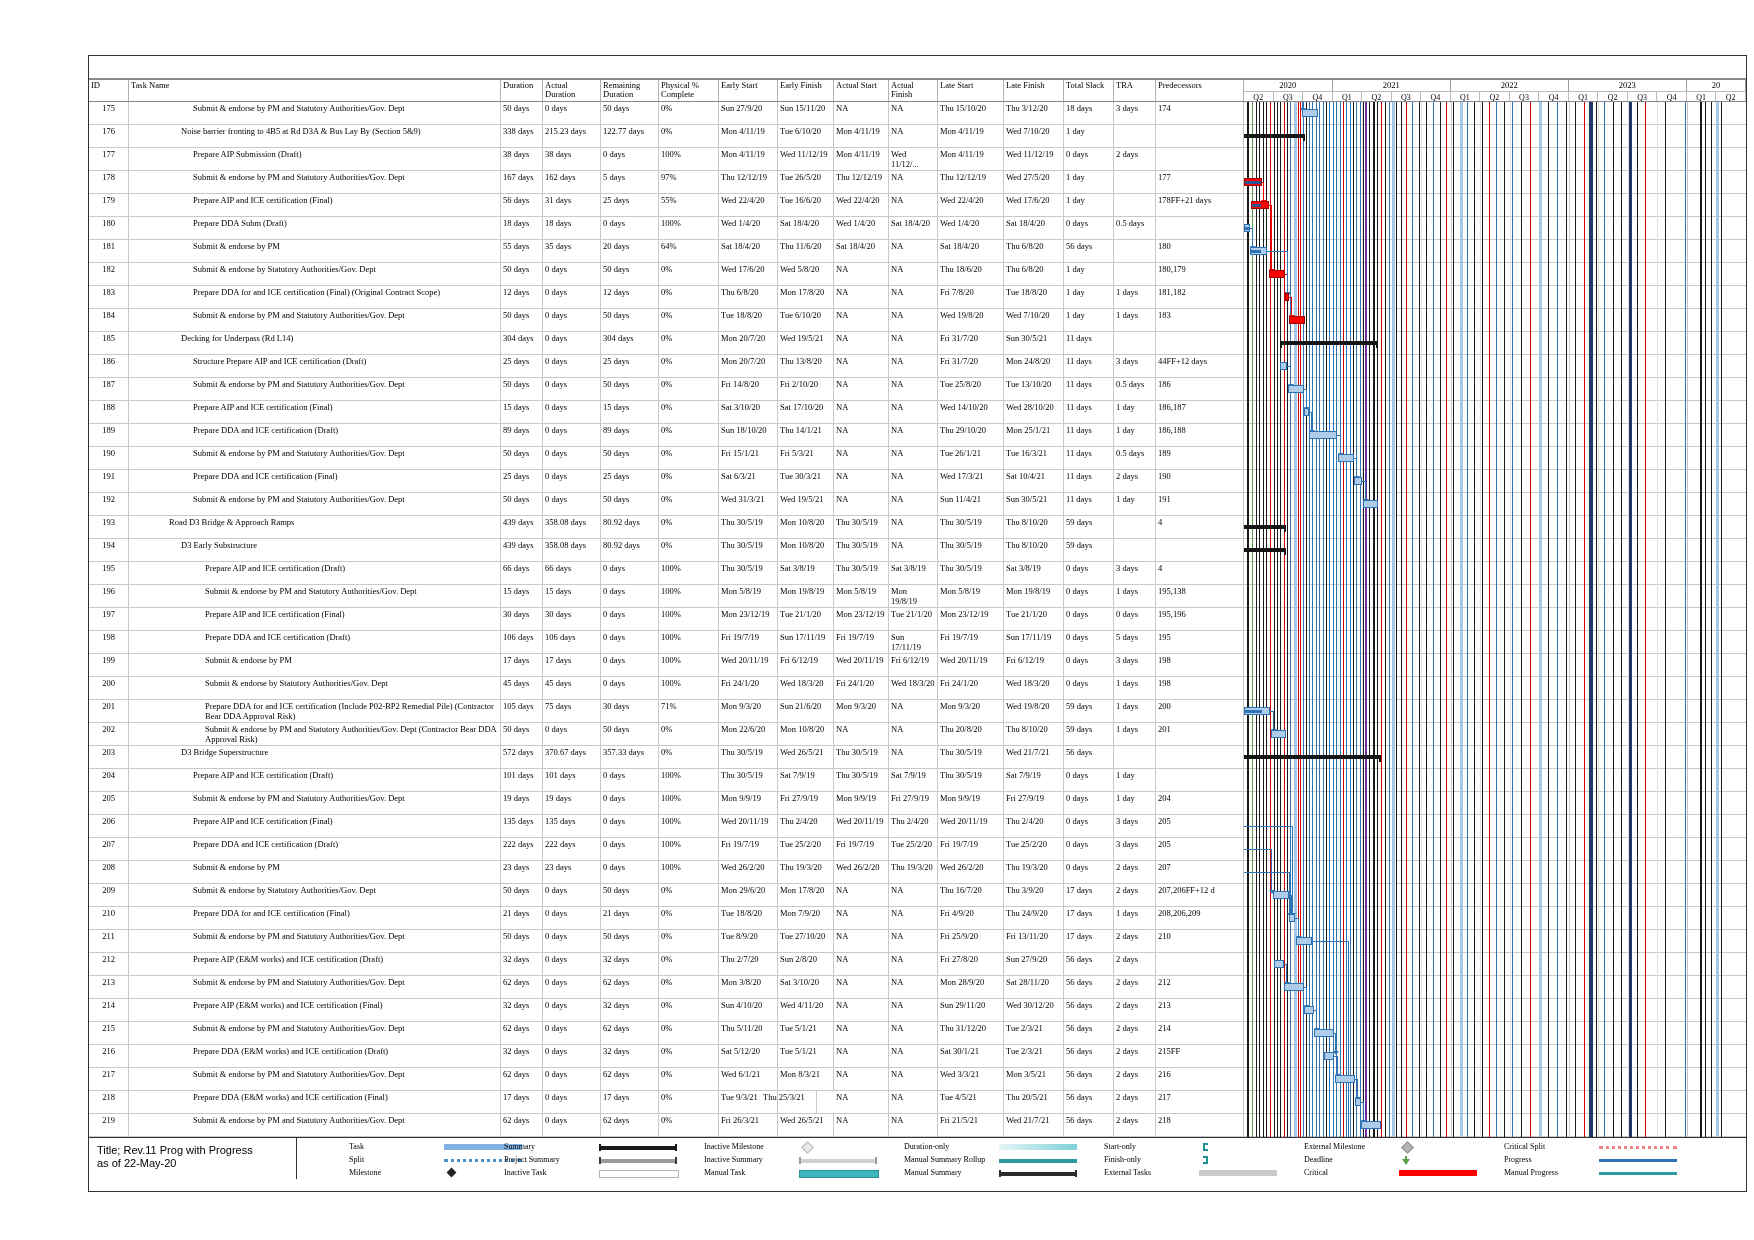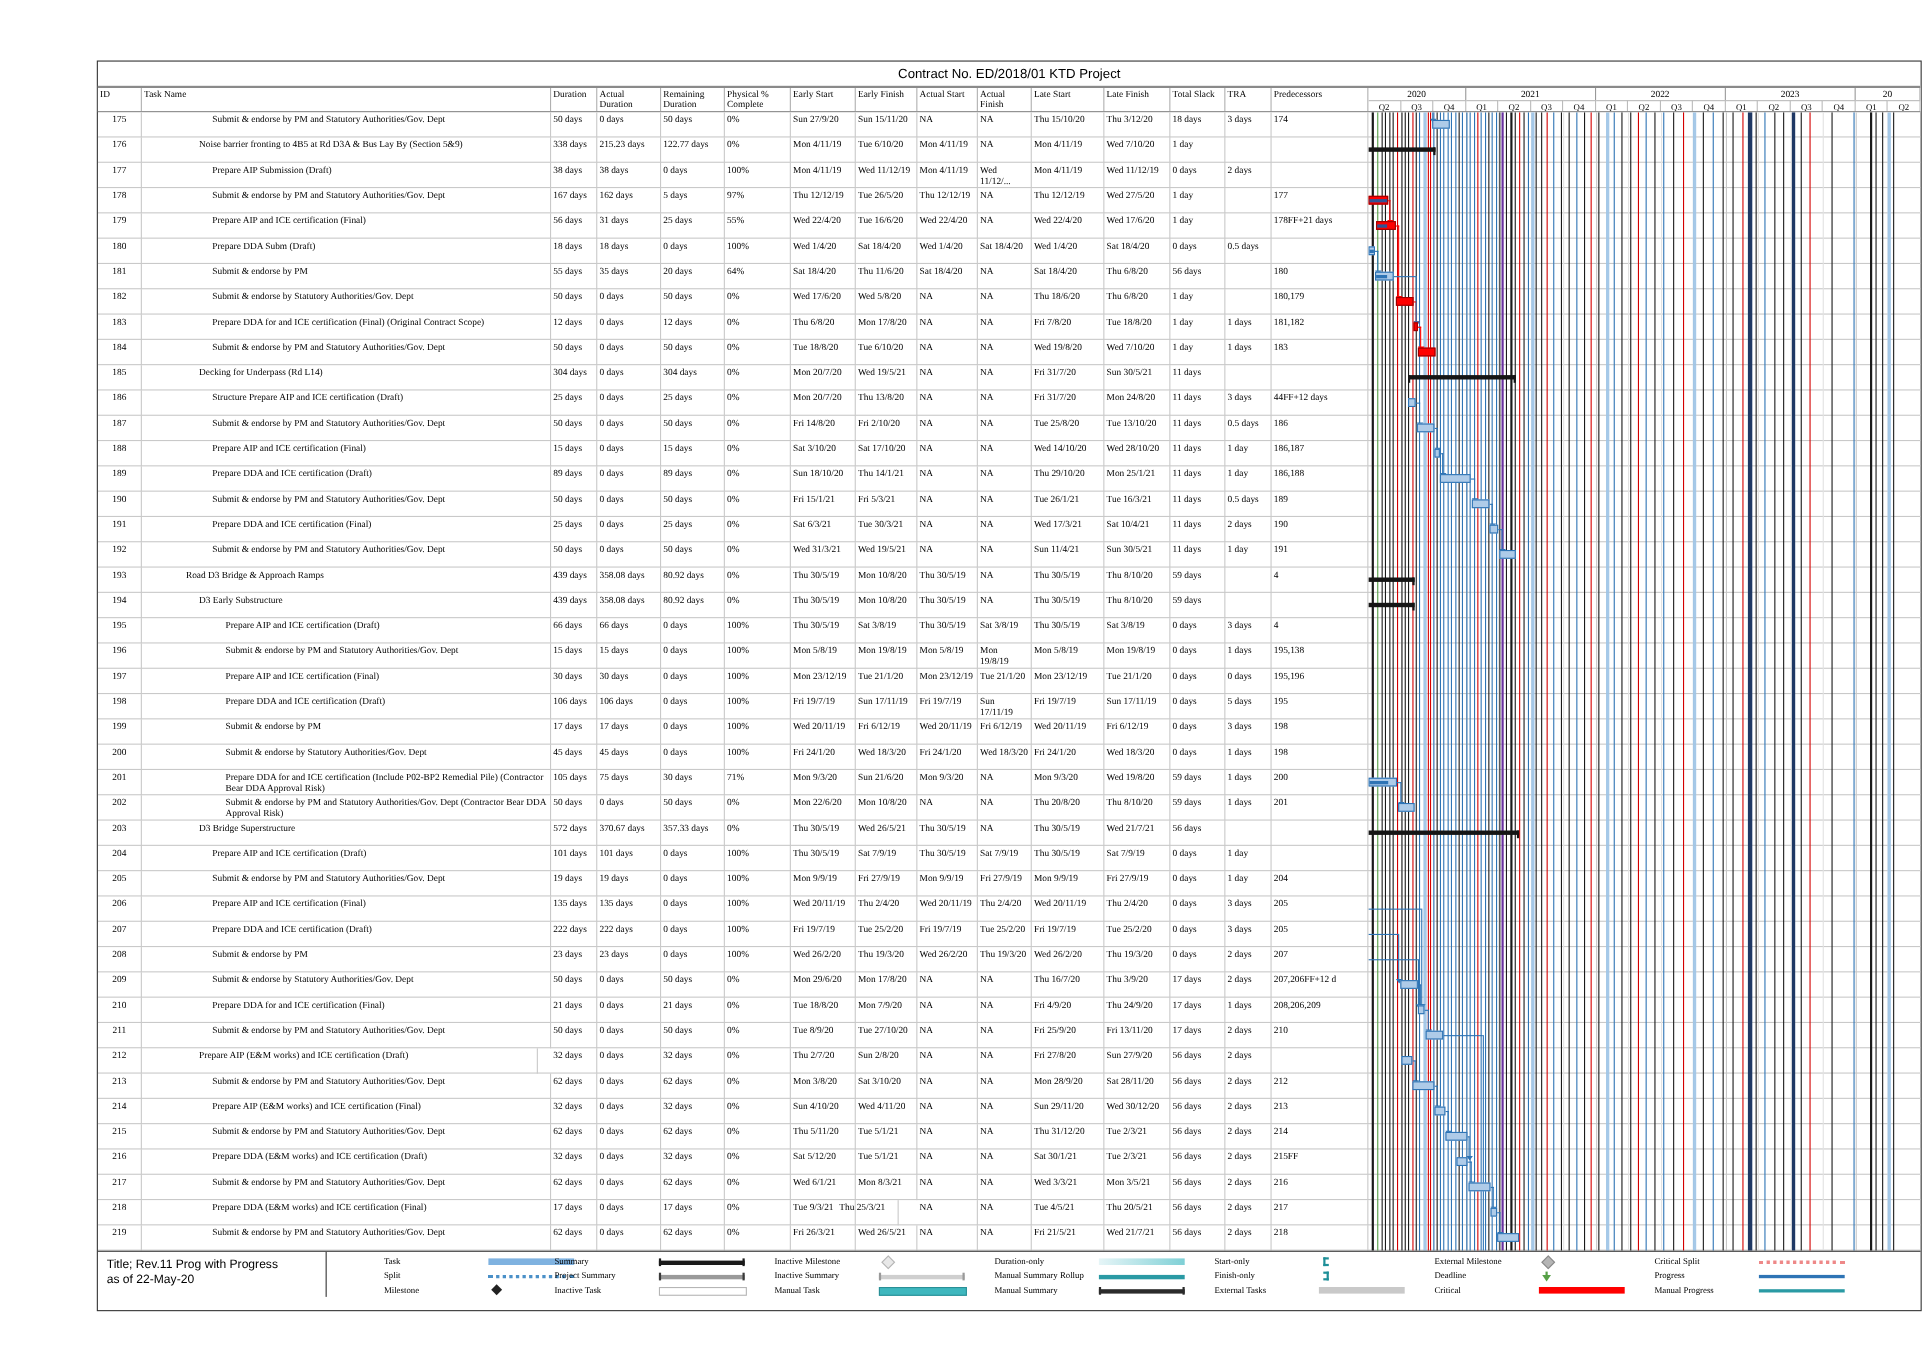--- a/index.html
+++ b/index.html
@@ -47,21 +47,20 @@
   .sw-thin{position:absolute;left:0;top:4px;width:78px;height:4px;}
   .sw-diamond{position:absolute;left:4px;top:1px;width:7px;height:7px;transform:rotate(45deg);}
   .sw-tick{position:absolute;width:2px;height:7px;top:2px;}
   .sw-bracket{position:absolute;top:1px;width:5px;height:8px;box-sizing:border-box;}
 </style>
 </head>
 <body>
 
 <div id="page">
   <div id="frame">
-    <div id="title-row">Contract No. ED/2018/01 KTD Project</div>
     <div id="header-row">
         <div class="hcell" style="left: 0px; width: 40px;">ID</div>
         <div class="hcell" style="left: 40px; width: 372px;">Task Name</div>
         <div class="hcell" style="left: 412px; width: 42px;">Duration</div>
         <div class="hcell" style="left: 454px; width: 58px;">Actual Duration</div>
         <div class="hcell" style="left: 512px; width: 58px;">Remaining Duration</div>
         <div class="hcell" style="left: 570px; width: 60px;">Physical % Complete</div>
         <div class="hcell" style="left: 630px; width: 59px;">Early Start</div>
         <div class="hcell" style="left: 689px; width: 56px;">Early Finish</div>
         <div class="hcell" style="left: 745px; width: 55px;">Actual Start</div>
@@ -721,21 +720,21 @@
           <div class="tcell" style="left: 745px; width: 55px;">NA</div>
           <div class="tcell" style="left: 800px; width: 49px;">NA</div>
           <div class="tcell" style="left: 849px; width: 66px;">Fri 25/9/20</div>
           <div class="tcell" style="left: 915px; width: 60px;">Fri 13/11/20</div>
           <div class="tcell" style="left: 975px; width: 50px;">17 days</div>
           <div class="tcell" style="left: 1025px; width: 42px;">2 days</div>
           <div class="tcell" style="left: 1067px; width: 88px;">210</div>
         </div>
         <div class="trow" style="top: 851px;">
           <div class="tcell id" style="left: 0px; width: 40px;">212</div>
-          <div class="tcell" style="left: 28px; width: 372px; padding-left: 64px;">Prepare AIP (E&amp;M works) and ICE certification (Draft)</div>
+          <div class="tcell" style="left: 40px; width: 372px; padding-left: 64px;">Prepare AIP (E&amp;M works) and ICE certification (Draft)</div>
           <div class="tcell" style="left: 412px; width: 42px;">32 days</div>
           <div class="tcell" style="left: 454px; width: 58px;">0 days</div>
           <div class="tcell" style="left: 512px; width: 58px;">32 days</div>
           <div class="tcell" style="left: 570px; width: 60px;">0%</div>
           <div class="tcell" style="left: 630px; width: 59px;">Thu 2/7/20</div>
           <div class="tcell" style="left: 689px; width: 56px;">Sun 2/8/20</div>
           <div class="tcell" style="left: 745px; width: 55px;">NA</div>
           <div class="tcell" style="left: 800px; width: 49px;">NA</div>
           <div class="tcell" style="left: 849px; width: 66px;">Fri 27/8/20</div>
           <div class="tcell" style="left: 915px; width: 60px;">Sun 27/9/20</div>

